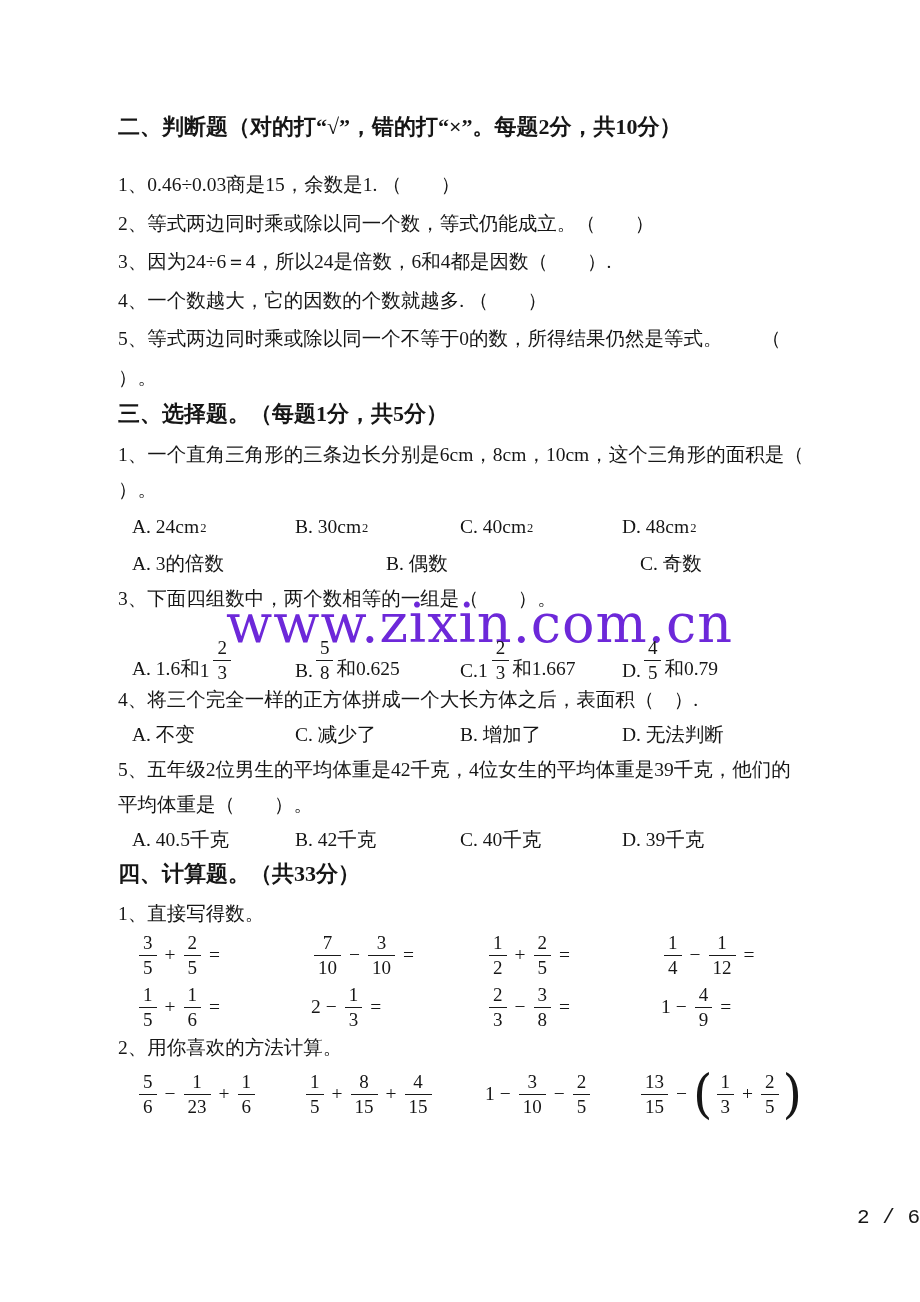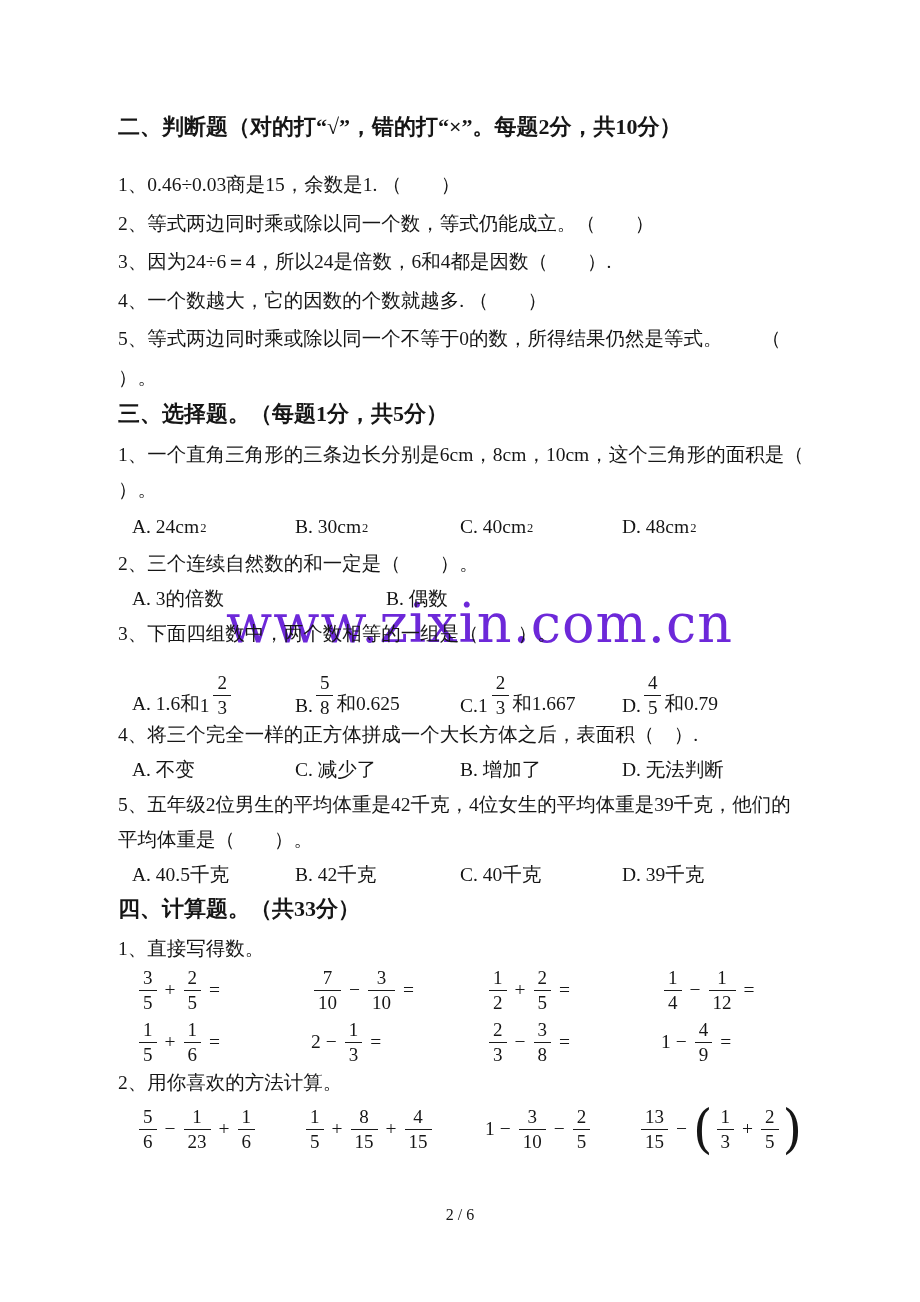--- a/index.html
+++ b/index.html
@@ -29,21 +29,21 @@
   .mrow { display:flex; align-items:center; white-space:pre; }
   .calcgrid { display:grid; grid-template-columns:175px 175px 175px 1fr; padding-left:18px; grid-auto-rows:52px; }
   .calcgrid.g2 { grid-template-columns:167px 182px 153px 1fr; grid-auto-rows:62px; }
   .fr { display:inline-block; text-align:center; font-size:19px; line-height:1; margin:0 3px; }
   .fr .n { display:block; padding:0 4px 2.5px; border-bottom:1.6px solid #1a1a1a; }
   .fr .d { display:block; padding:2.5px 4px 0; }
   .mo { margin:0 5px; }
   .mw { margin-right:1px; }
   .msup { font-size:12.5px; align-self:flex-start; margin-top:4px; margin-left:1px; }
   .bp { font-size:50px; font-weight:300; line-height:1; margin:0 1px; transform:scaleY(1.05); font-family:"DejaVu Serif",serif; }
-  .pagenum { position:absolute; left:0; right:0; top:1206px; text-align:center; font-size:16px; z-index:2; }
+  .pagenum { position:absolute; left:0; right:0; top:1206px; text-align:right; font-size:21px; z-index:2;font-family:Liberation Mono, monospace; }
 </style>
 </head>
 <body>
 
 <div class="page">
   <div class="watermark">www.zixin.com.cn</div>
 
   <div class="content">
 
     <div class="sec-title t2">二、判断题（对的打“√”，错的打“×”。每题2分，共10分）</div>
@@ -72,24 +72,24 @@
         <div class="mrow">
             <span class="mv">C. 40cm</span>
             <span class="msup">2</span>
           </div>
         <div class="mrow">
             <span class="mv">D. 48cm</span>
             <span class="msup">2</span>
           </div>
       </div>
 
-      <div class="s3line">2、三个连续自然数的和一定是（　　）。</div>
       <div class="optrow3">
         <div>A. 3的倍数</div>
         <div>B. 偶数</div>
+        <div>C. 奇数</div>
       </div>
 
       <div class="s3line">3、下面四组数中，两个数相等的一组是（　　）。</div>
       <div class="optrow4 frh">
         <div class="mrow">
             <span class="mv">A. 1.6和</span>
             <span class="mw">1</span>
             <span class="fr">
               <span class="n">2</span>
               <span class="d">3</span>

